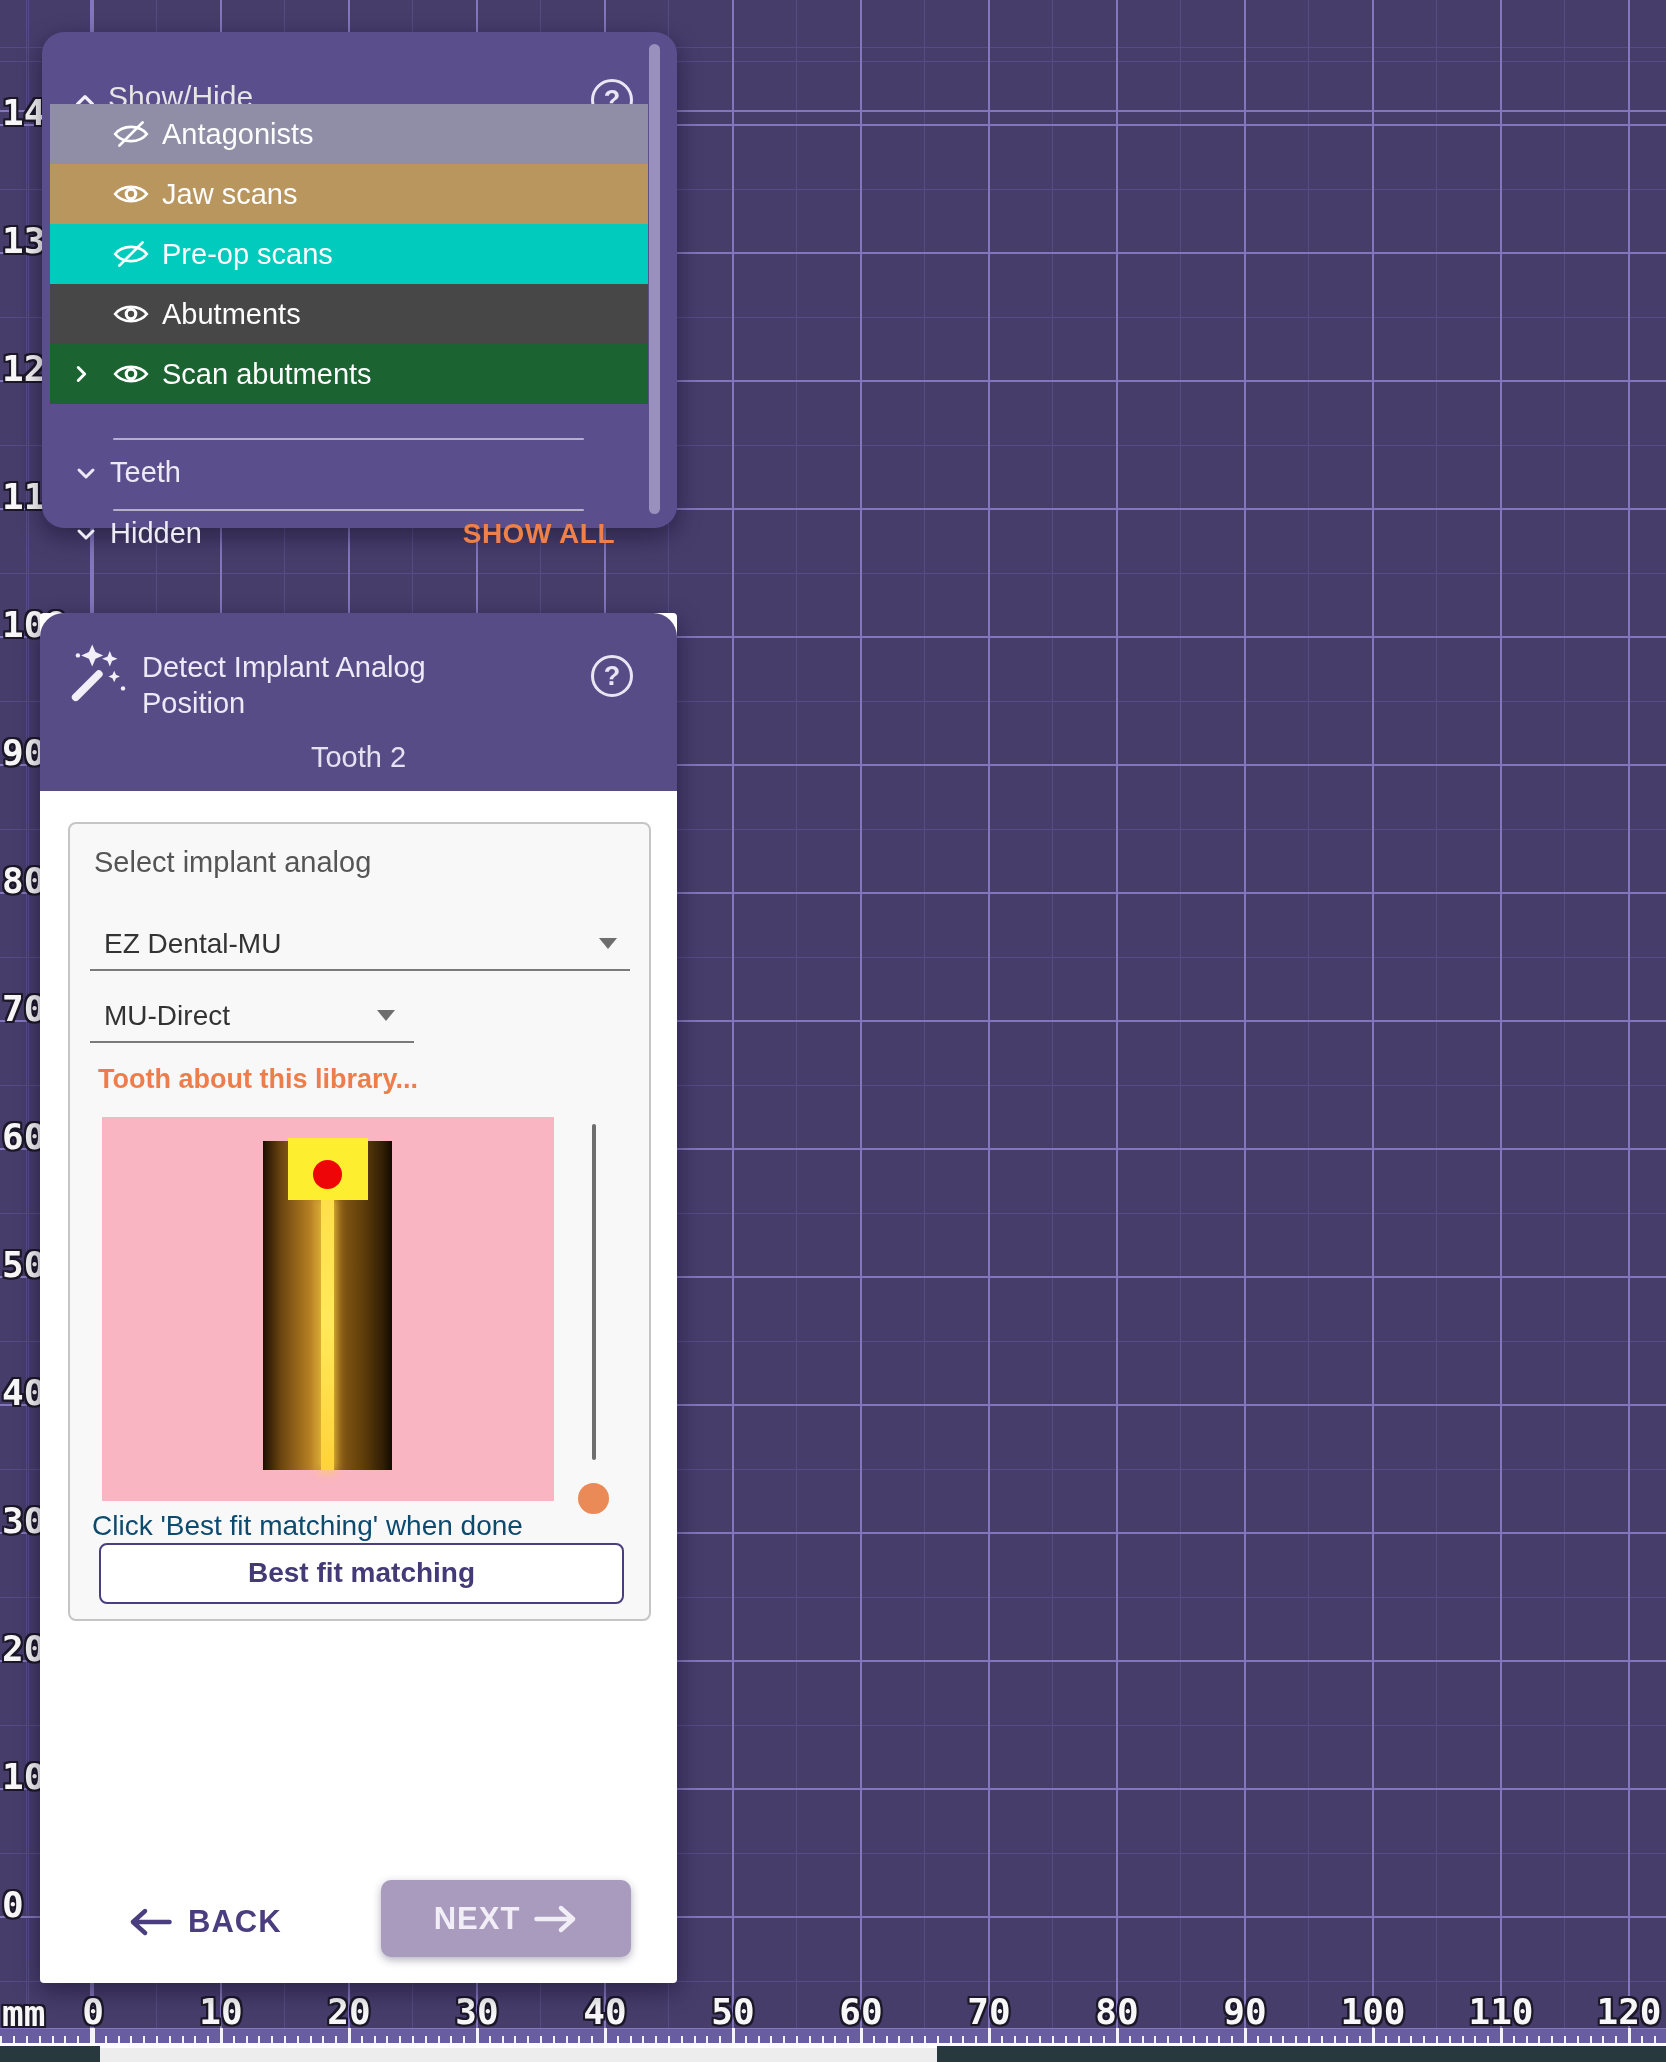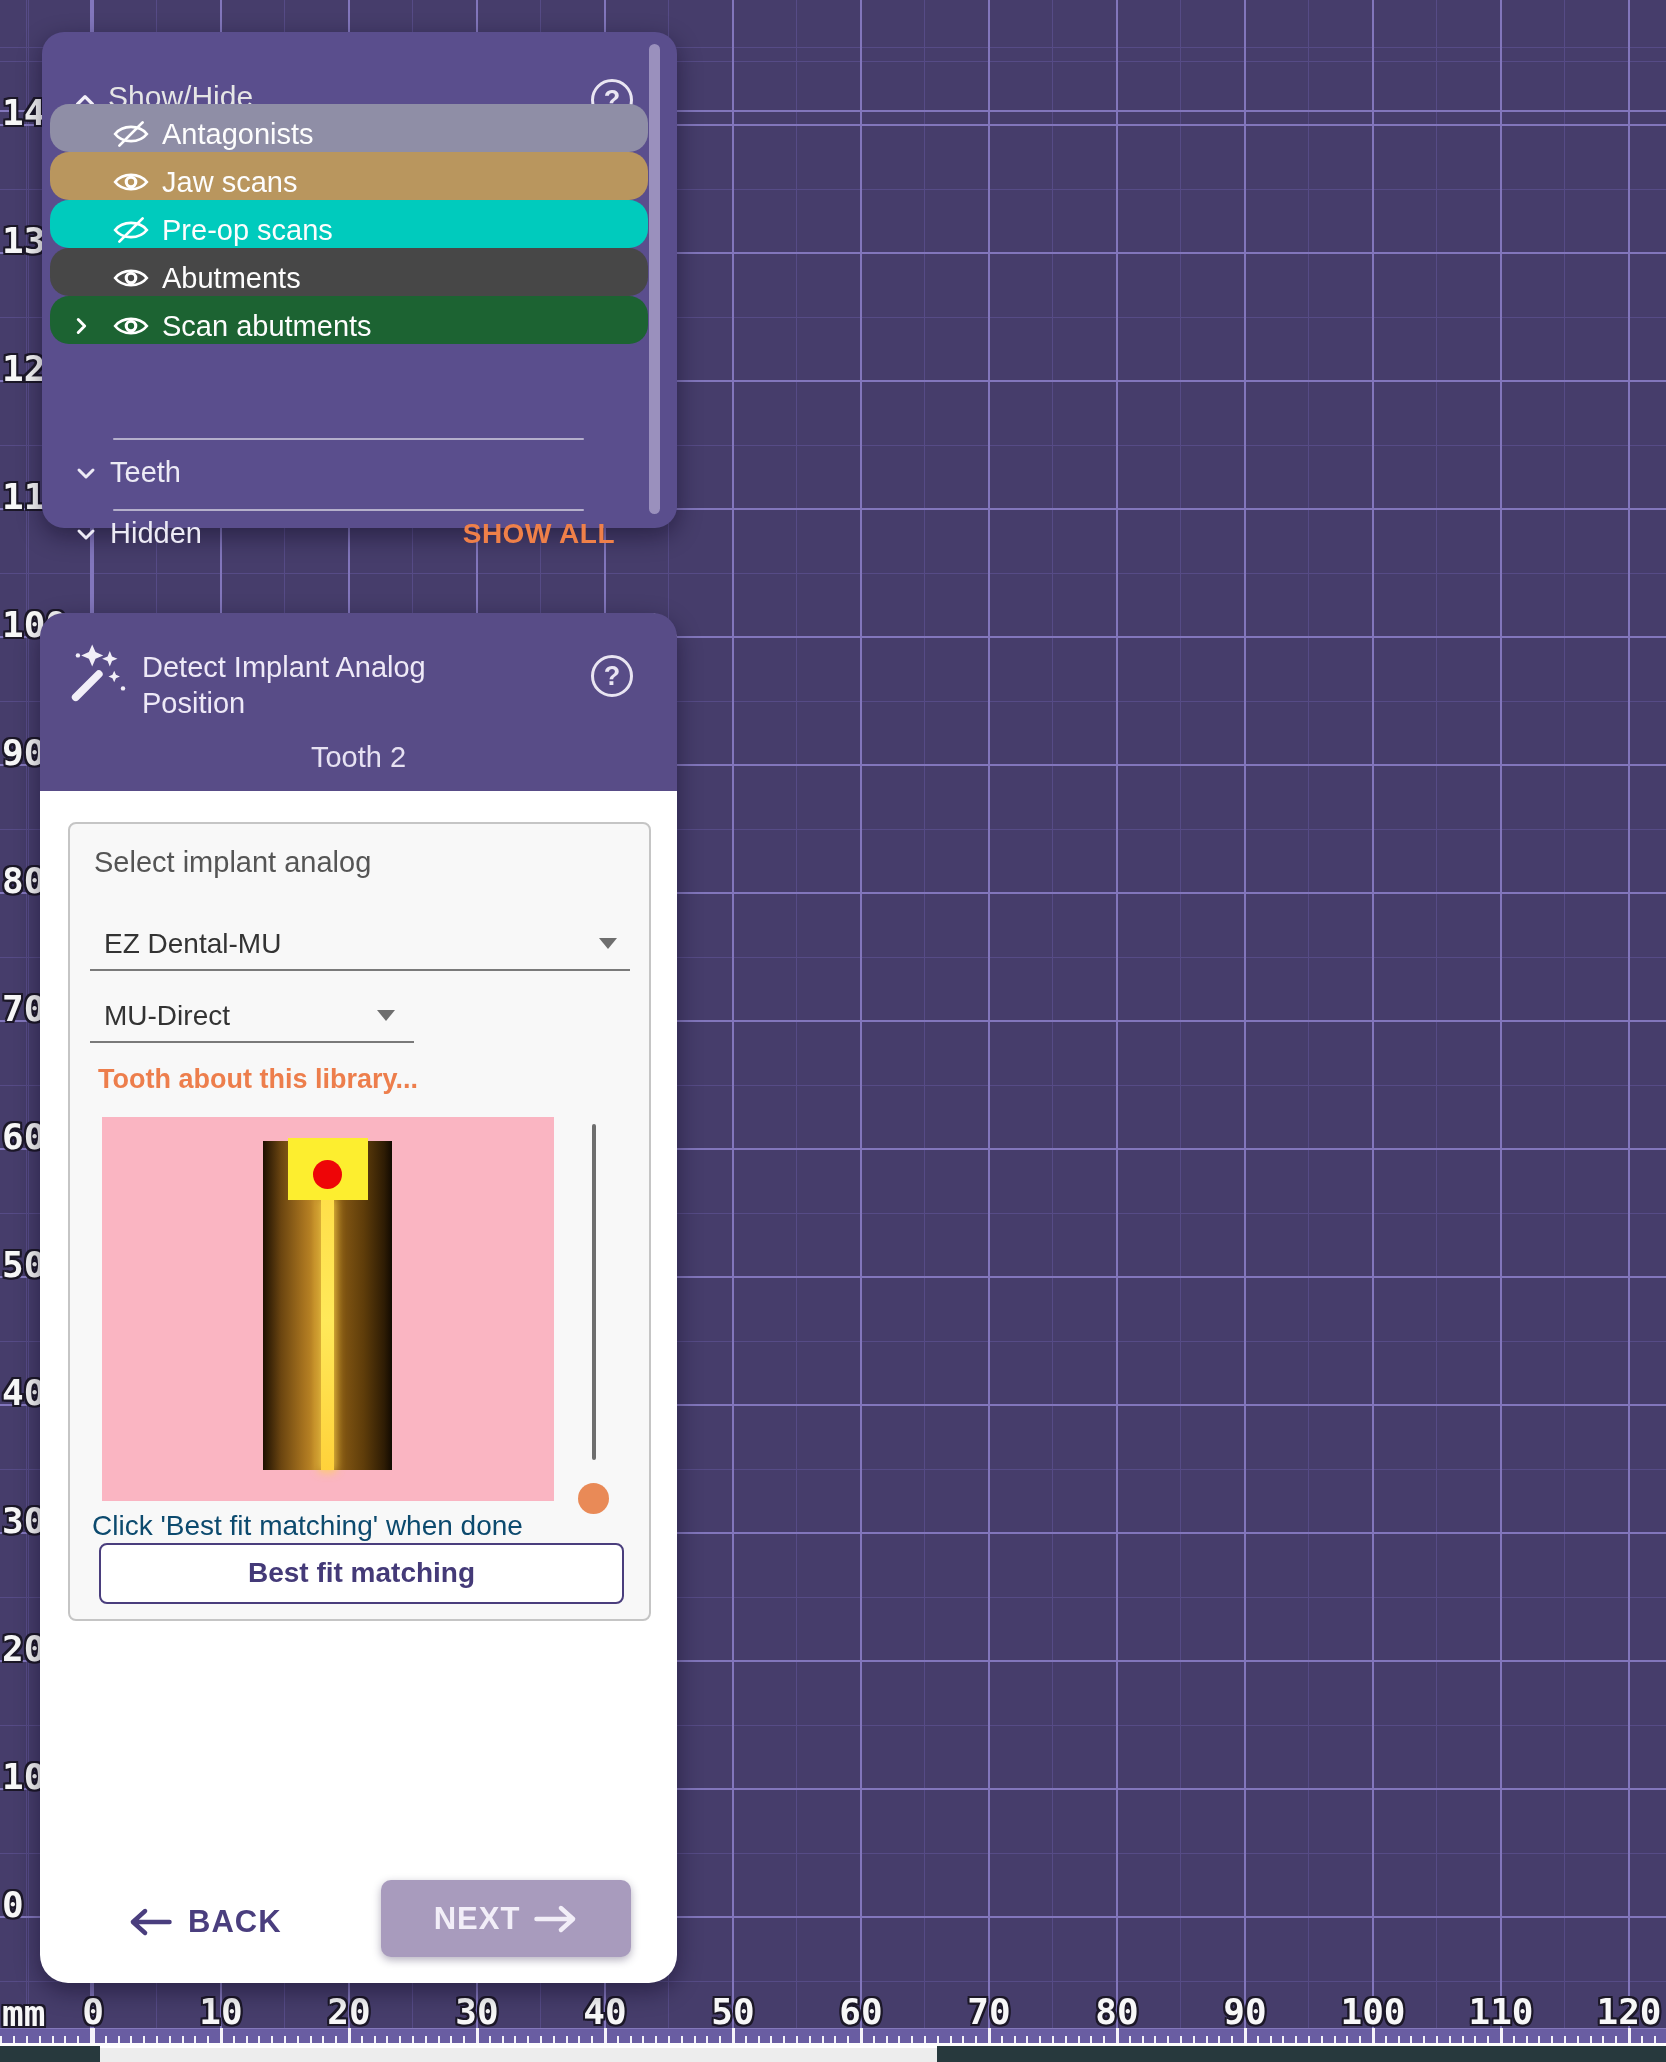--- a/index.html
+++ b/index.html
@@ -41,30 +41,30 @@
   
   #showhide{left:42px;top:32px;width:635px;height:496px;background:#5a4e8d;border-radius:22px;}
   #showhide .hdr-chevron{position:absolute;left:30px;top:56px;width:26px;height:26px;}
   #showhide .hdr-title{position:absolute;left:66px;top:48px;font-size:30px;color:#e5e5e5;}
   .help-btn{position:absolute;width:42px;height:42px;border:3px solid #e9e5f2;border-radius:50%;
     color:#e9e5f2;font-size:27px;font-weight:bold;text-align:center;line-height:37px;}
   #showhide .help-btn{left:549px;top:47px;}
   #showhide .scrollbar{position:absolute;left:607px;top:12px;width:11px;height:470px;
     background:#9a90bd;border-radius:6px;}
   .rows{position:absolute;left:8px;top:72px;width:598px;}
-  .row{position:relative;height:48px;border-radius:19px;}
+  .row{position:relative;height:60px;}
   .row .exp{position:absolute;left:20px;top:19px;width:22px;height:22px;}
   .row .eye{position:absolute;left:62px;top:16px;width:38px;height:28px;}
   .row .lbl{position:absolute;left:112px;top:14px;font-size:29px;color:#fdfdfd;}
   .divider{position:absolute;left:71px;width:471px;height:2px;background:rgba(255,255,255,.55);border-radius:2px;}
   .section-chevron{position:absolute;left:32px;width:24px;height:24px;}
   .section-lbl{position:absolute;left:68px;font-size:29px;color:#eceaf5;}
   .showall{position:absolute;right:62px;font-size:28px;font-weight:bold;color:#ef8049;letter-spacing:.5px;}
   
-  #wizard{left:40px;top:613px;width:637px;height:1370px;background:#ffffff;border-radius:28px;}
+  #wizard{left:40px;top:613px;width:637px;height:1370px;background:#ffffff;border-radius:4px;}
   #wizard .whdr{position:absolute;left:0;top:0;width:100%;height:178px;background:#584c87;
     border-radius:24px 24px 0 0;}
   #wizard .wand{position:absolute;left:28px;top:28px;width:66px;height:64px;}
   #wizard .wtitle{position:absolute;left:102px;top:36px;font-size:29px;line-height:36px;color:#eee9f7;}
   #wizard .help-btn{left:551px;top:42px;}
   #wizard .tooth{position:absolute;left:0;top:128px;width:100%;text-align:center;
     font-size:29px;color:#e6e1f2;}
   .card{position:absolute;left:28px;top:209px;width:583px;height:799px;background:#f8f8f8;
     border:2px solid #c5c5c5;border-radius:8px;}
   .card .heading{position:absolute;left:24px;top:22px;font-size:29px;color:#555555;}

